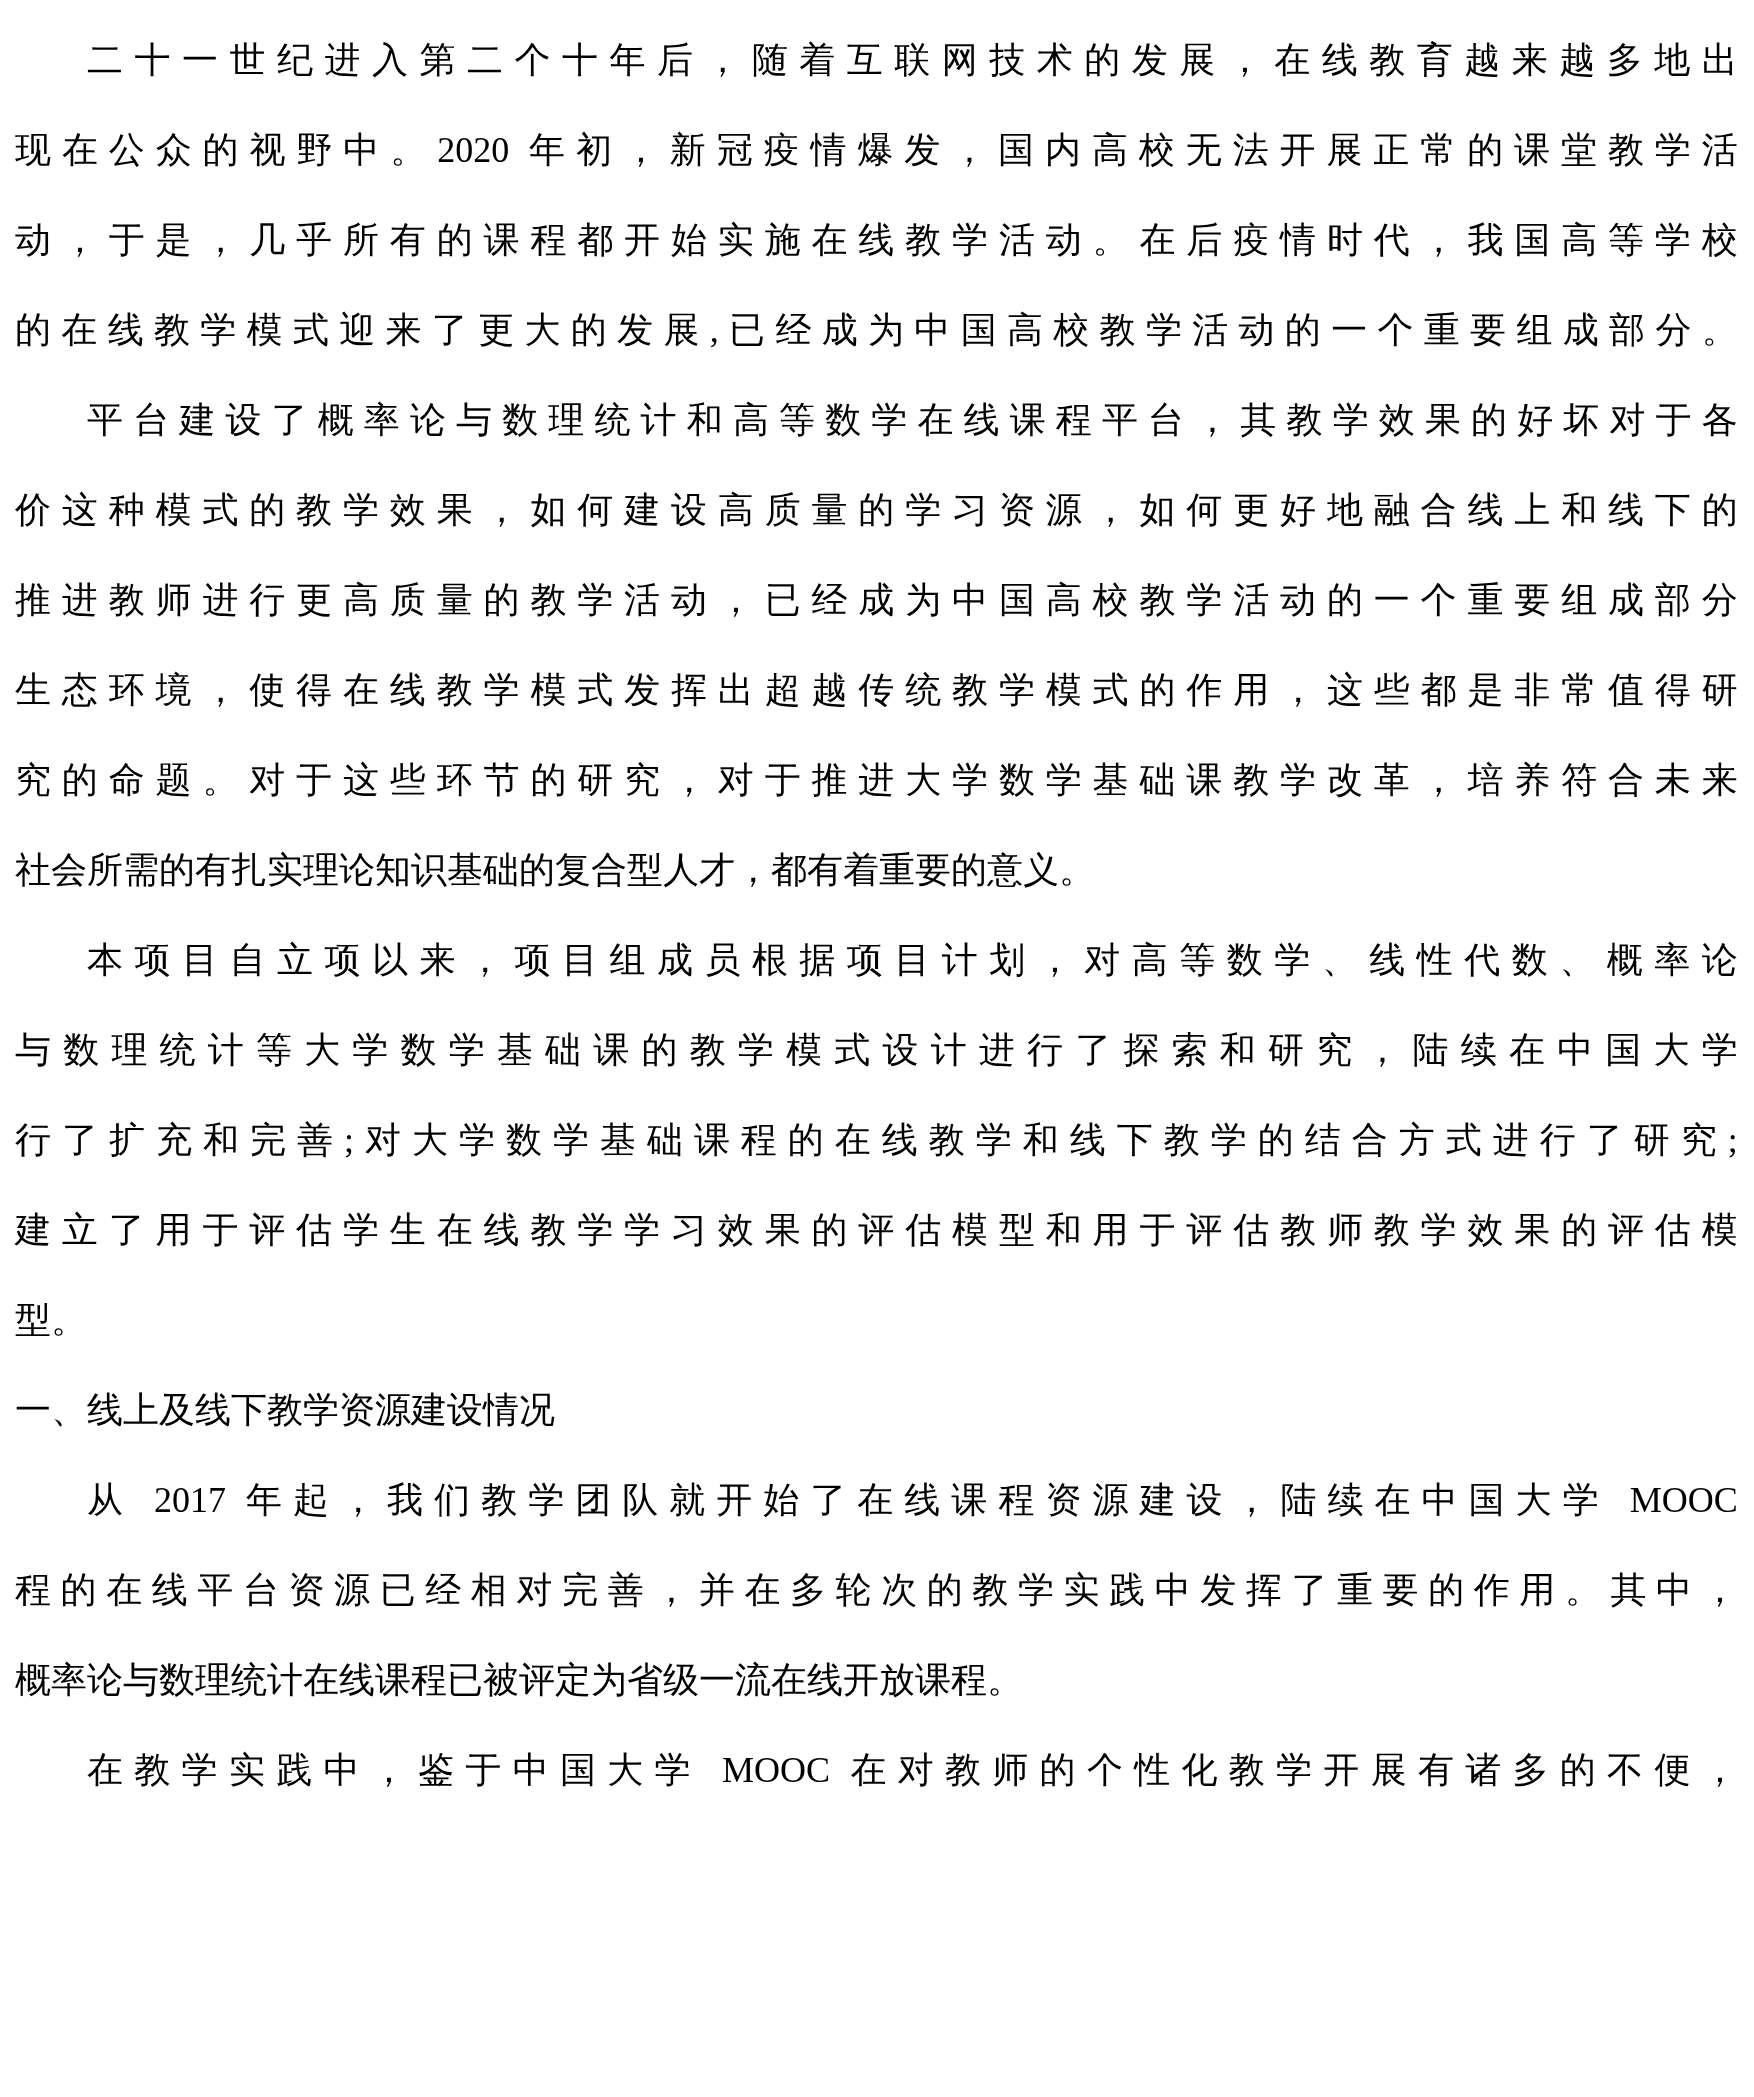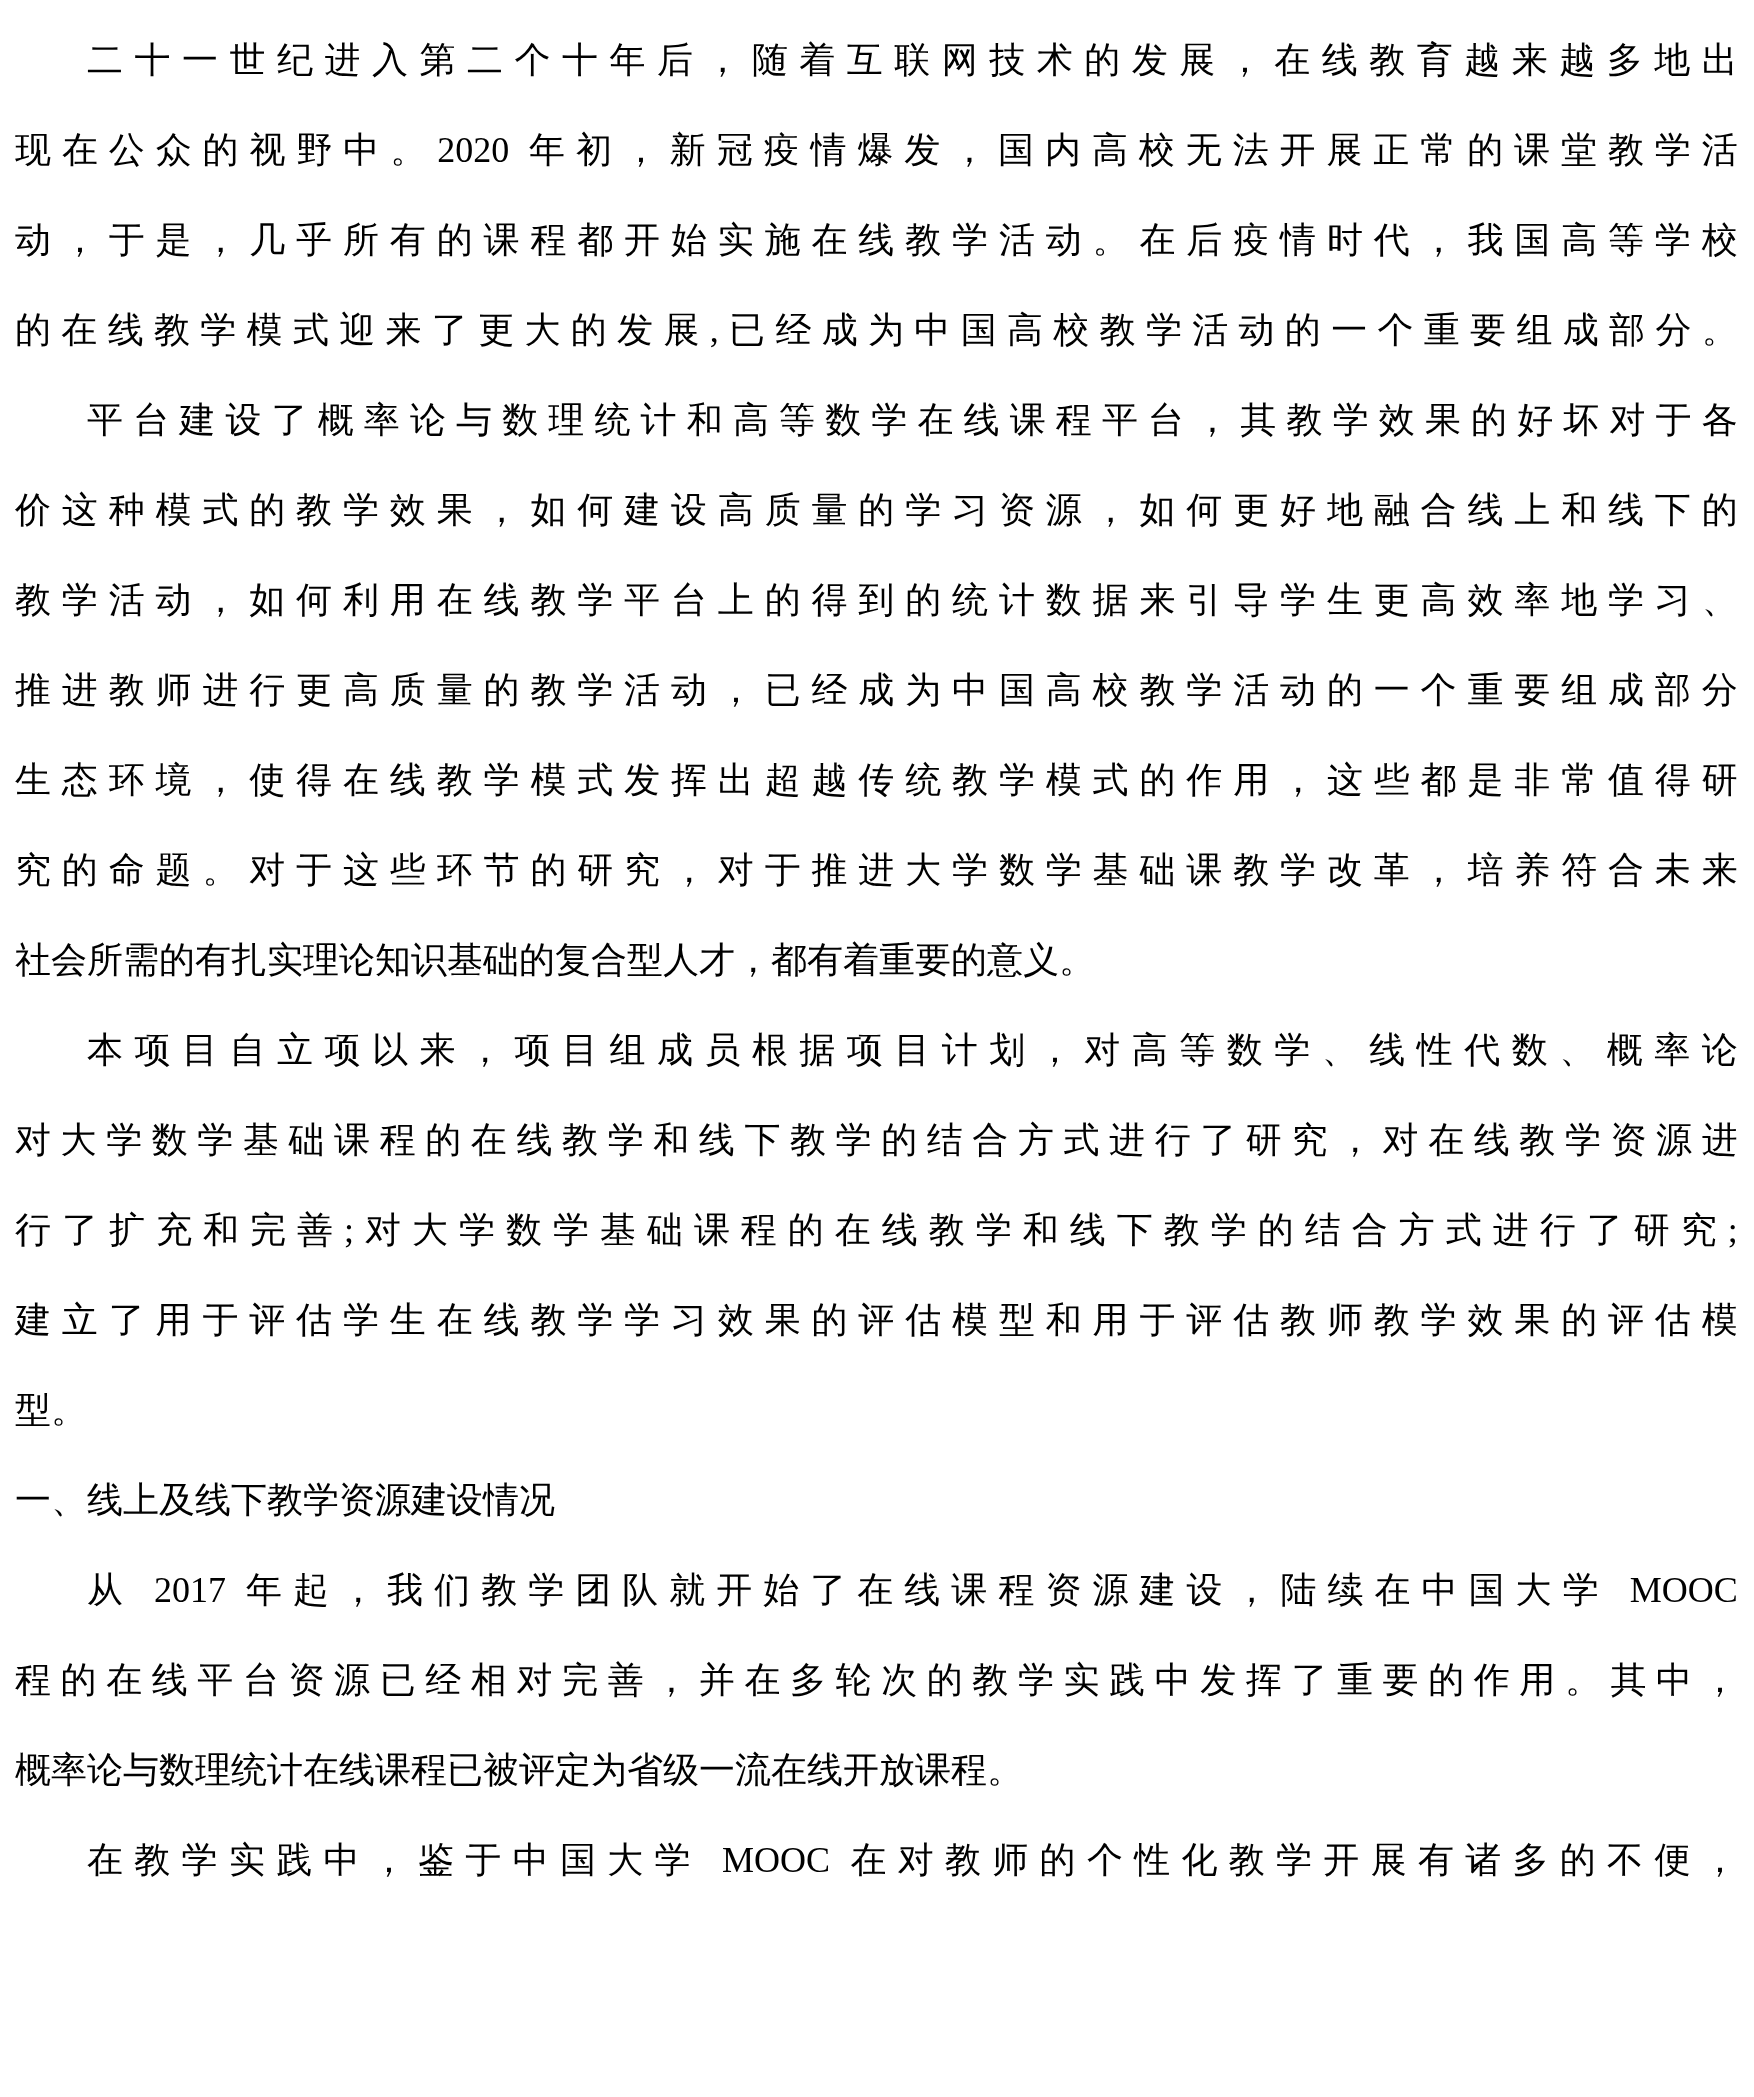--- a/index.html
+++ b/index.html
@@ -40,28 +40,27 @@
 
 <div class="page">
 
   <div class="line indent">二十一世纪进入第二个十年后，随着互联网技术的发展，在线教育越来越多地出</div>
   <div class="line">现在公众的视野中。2020 年初，新冠疫情爆发，国内高校无法开展正常的课堂教学活</div>
   <div class="line">动，于是，几乎所有的课程都开始实施在线教学活动。在后疫情时代，我国高等学校</div>
   <div class="line">的在线教学模式迎来了更大的发展,已经成为中国高校教学活动的一个重要组成部分。</div>
 
   <div class="line indent">平台建设了概率论与数理统计和高等数学在线课程平台，其教学效果的好坏对于各</div>
   <div class="line">价这种模式的教学效果，如何建设高质量的学习资源，如何更好地融合线上和线下的</div>
-  <div class="line">教学活动，如何利用在线教学平台上的得到的统计数据来引导学生更高效率地学习、</div>
   <div class="line">推进教师进行更高质量的教学活动，已经成为中国高校教学活动的一个重要组成部分</div>
   <div class="line">生态环境，使得在线教学模式发挥出超越传统教学模式的作用，这些都是非常值得研</div>
   <div class="line">究的命题。对于这些环节的研究，对于推进大学数学基础课教学改革，培养符合未来</div>
   <div class="line flush-left">社会所需的有扎实理论知识基础的复合型人才，都有着重要的意义。</div>
 
   <div class="line indent">本项目自立项以来，项目组成员根据项目计划，对高等数学、线性代数、概率论</div>
-  <div class="line">对大学数学基础课程的在线教学和线下教学的结合方式进行了研究，对在线教学资源进</div>
+  <div class="line">与数理统计等大学数学基础课的教学模式设计进行了探索和研究，陆续在中国大学</div>
   <div class="line">行了扩充和完善;对大学数学基础课程的在线教学和线下教学的结合方式进行了研究;</div>
   <div class="line">建立了用于评估学生在线教学学习效果的评估模型和用于评估教师教学效果的评估模</div>
   <div class="line flush-left">型。</div>
 
   <div class="line flush-left">一、线上及线下教学资源建设情况</div>
 
   <div class="line indent">从 2017 年起，我们教学团队就开始了在线课程资源建设，陆续在中国大学 MOOC</div>
   <div class="line">程的在线平台资源已经相对完善，并在多轮次的教学实践中发挥了重要的作用。其中，</div>
   <div class="line flush-left">概率论与数理统计在线课程已被评定为省级一流在线开放课程。</div>
 

